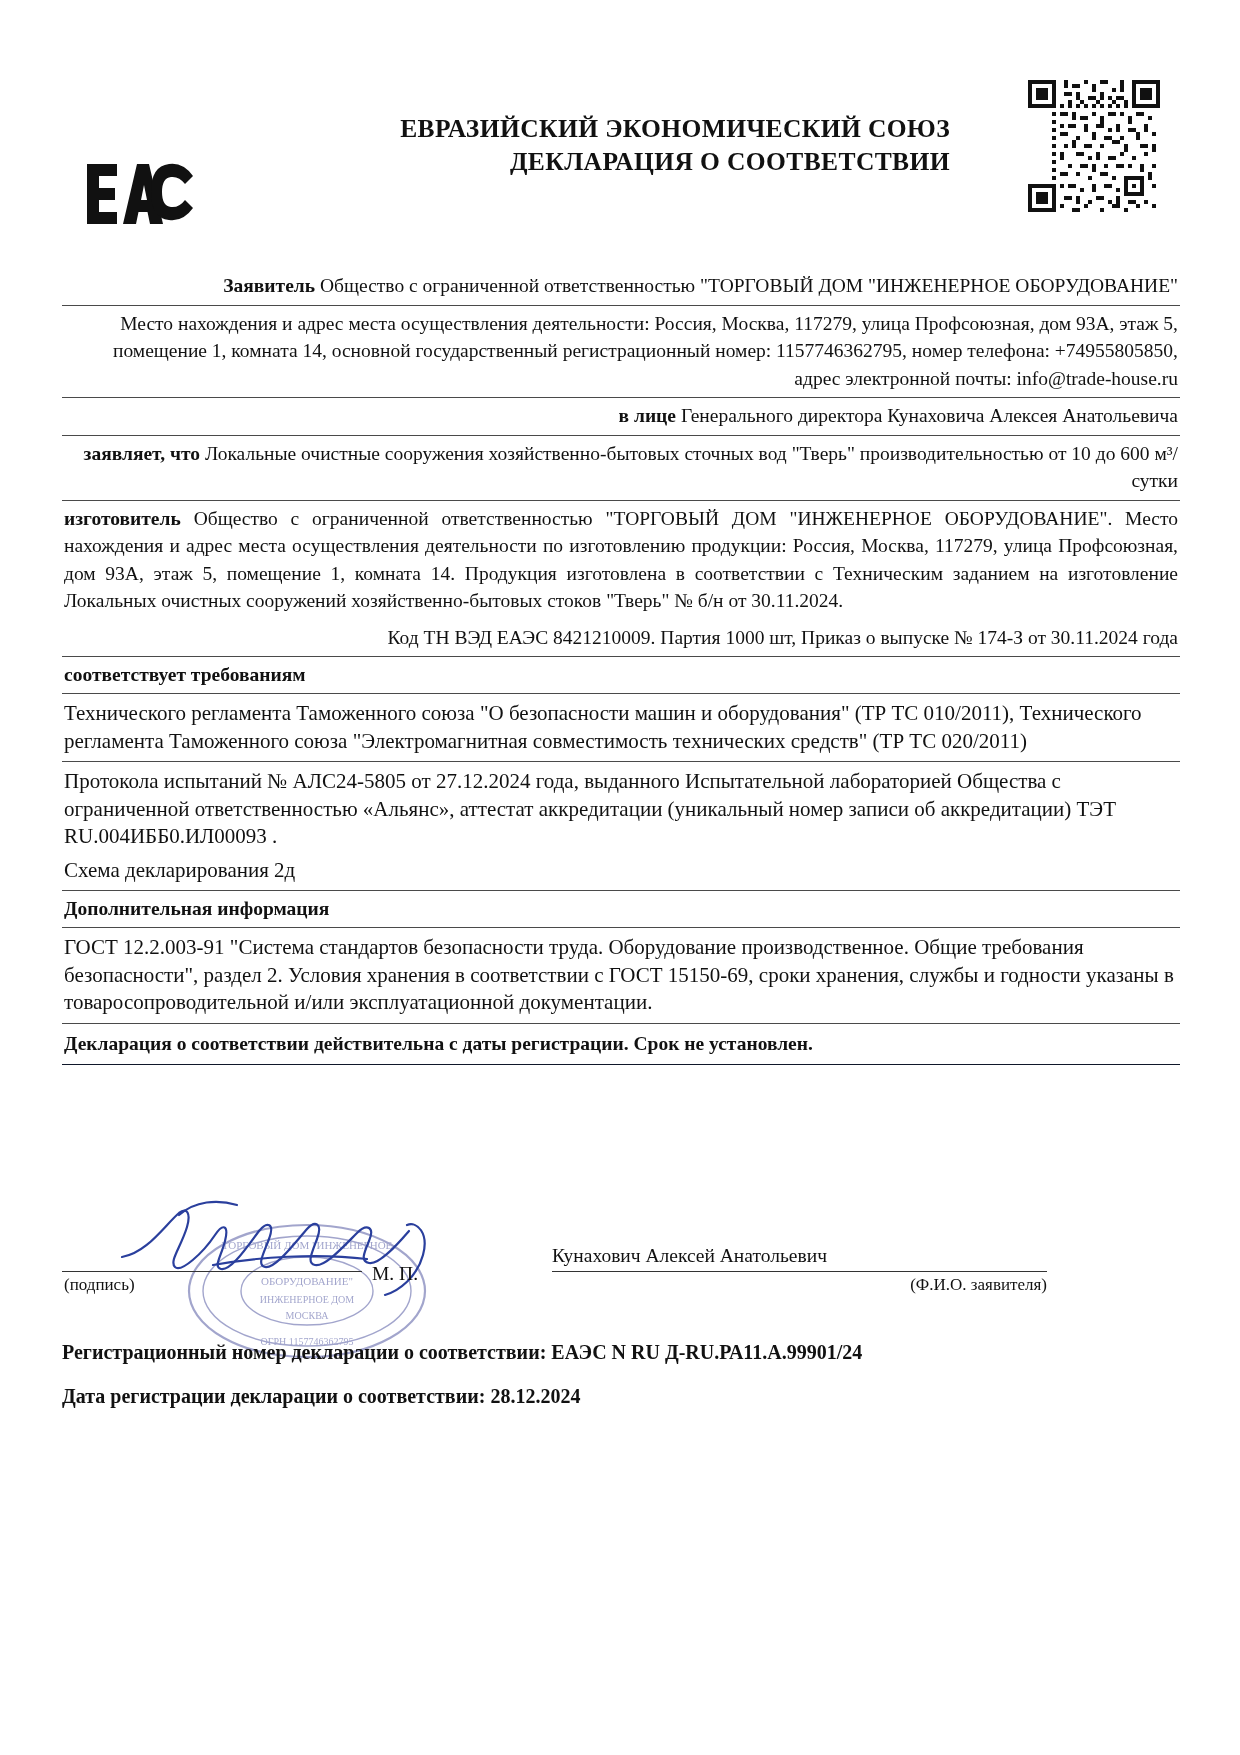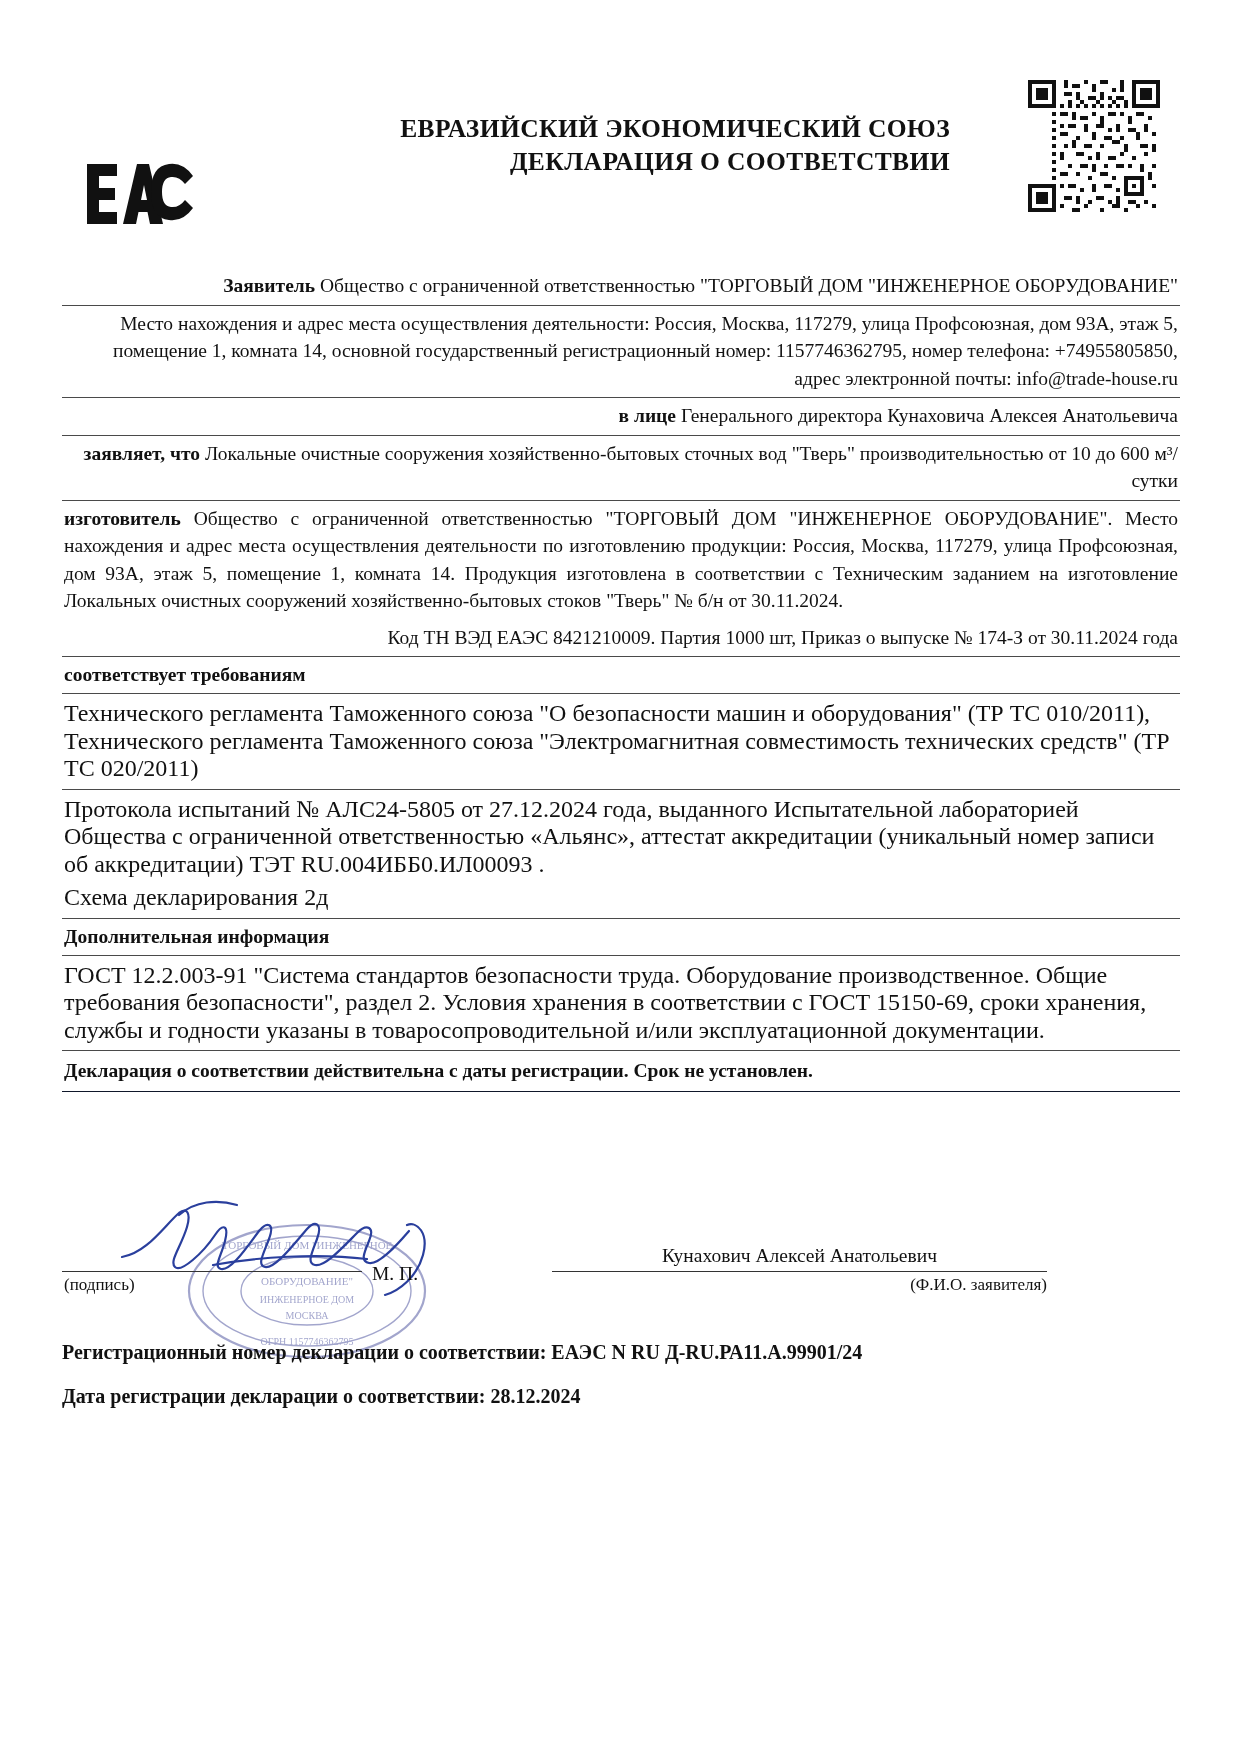--- a/index.html
+++ b/index.html
@@ -83,21 +83,21 @@
 
   .sec-head {
     padding: 5px 2px 5px 2px;
     border-bottom: 1px solid #4a4a4a;
     font-size: 19.5px;
     font-weight: bold;
     line-height: 26px;
   }
   .plain {
     padding: 6px 2px 6px 2px;
-    font-size: 24px;
+    font-size: 21px;
     line-height: 27.5px;
   }
   .plain.bb { border-bottom: 1px solid #4a4a4a; }
 
   .final-line {
     padding: 7px 2px 7px 2px;
     border-bottom: 1px solid #0f172a;
     font-size: 19.5px;
     font-weight: bold;
     line-height: 26px;
@@ -128,21 +128,20 @@
   .cap-mp {
     position: absolute;
     left: 310px;
     top: 88px;
     font-size: 19.5px;
   }
   .cap-name {
     position: absolute;
     left: 490px;
     width: 495px;
-    text-align: center;
     top: 70px;
     font-size: 19.5px;
   }
   .cap-fio {
     position: absolute;
     left: 490px;
     width: 495px;
     text-align: right;
     top: 100px;
     font-size: 17px;

